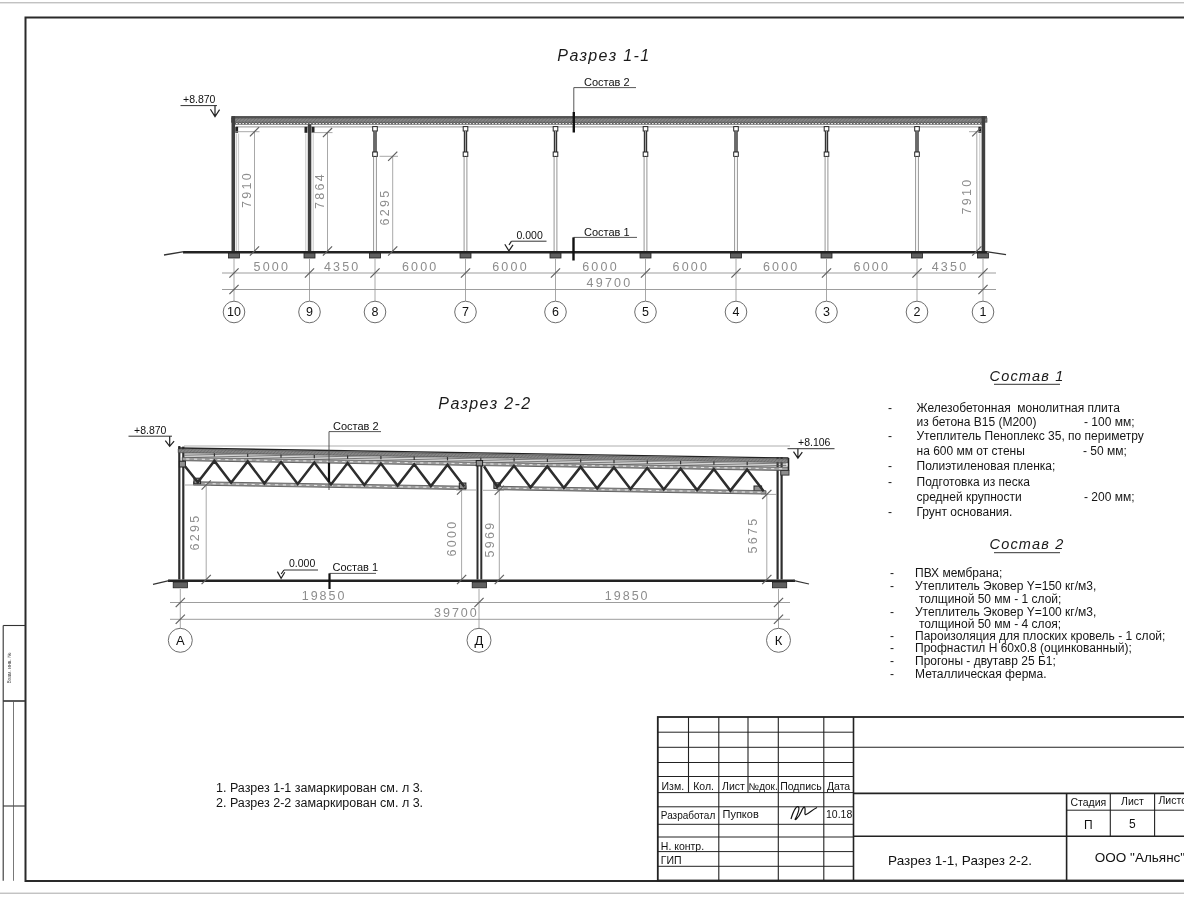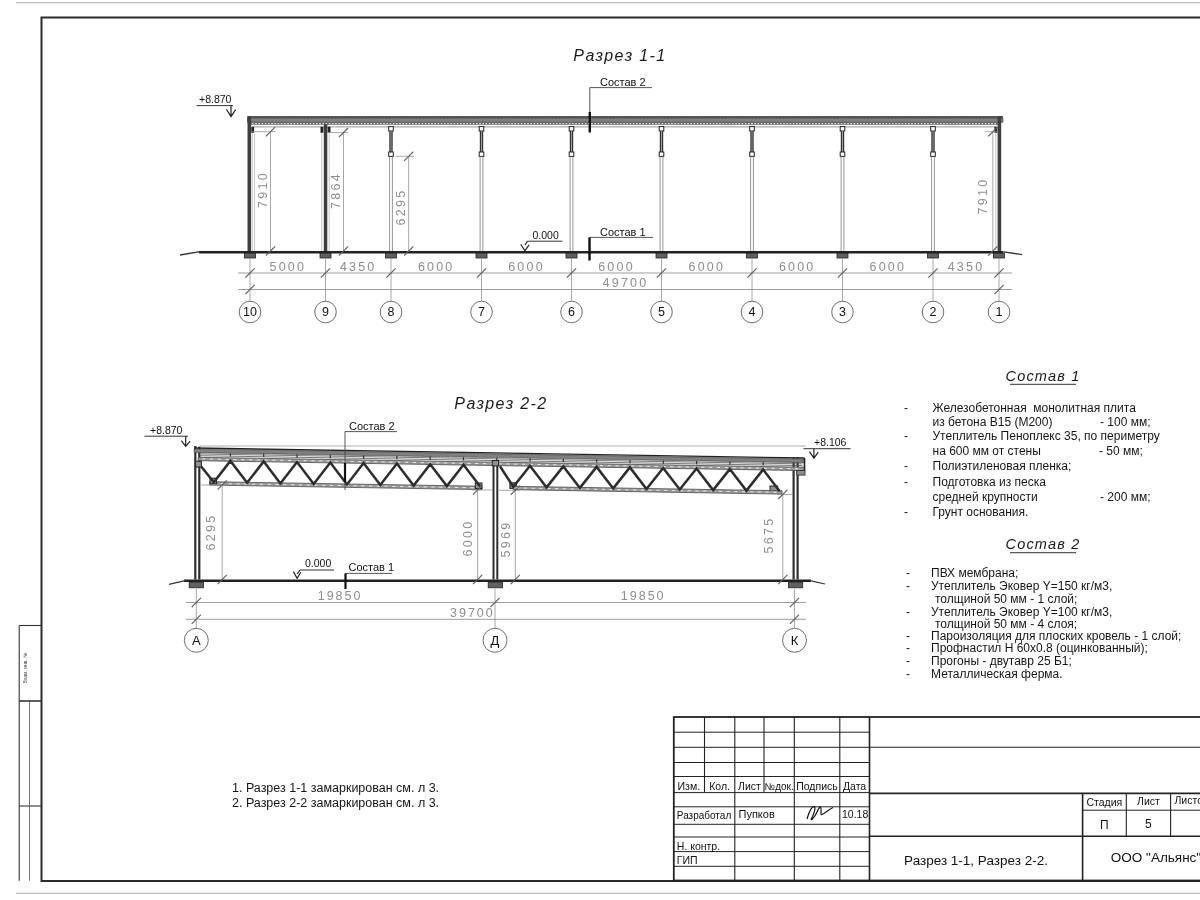--- a/index.html
+++ b/index.html
@@ -1,16 +1,16 @@
 <!DOCTYPE html>
 <html><head>
 <meta charset="utf-8">
 <style>
 html,body{margin:0;padding:0;background:#ffffff;}
-#page{width:1184px;height:900px;position:relative;background:#ffffff;overflow:hidden;margin-left:16px;}
+#page{width:1184px;height:900px;position:relative;background:#ffffff;overflow:hidden;}
 </style>
 </head>
 <body>
 <div id="page">
 <svg width="1200" height="900" viewBox="0 0 1200 900">
 <defs>
 <pattern id="h45" width="2.4" height="2.4" patternUnits="userSpaceOnUse" patternTransform="rotate(45)">
 <rect width="2.4" height="2.4" fill="#868686"></rect>
 <line x1="0" y1="0" x2="0" y2="2.4" stroke="#565656" stroke-width="0.7"></line>
 </pattern>

